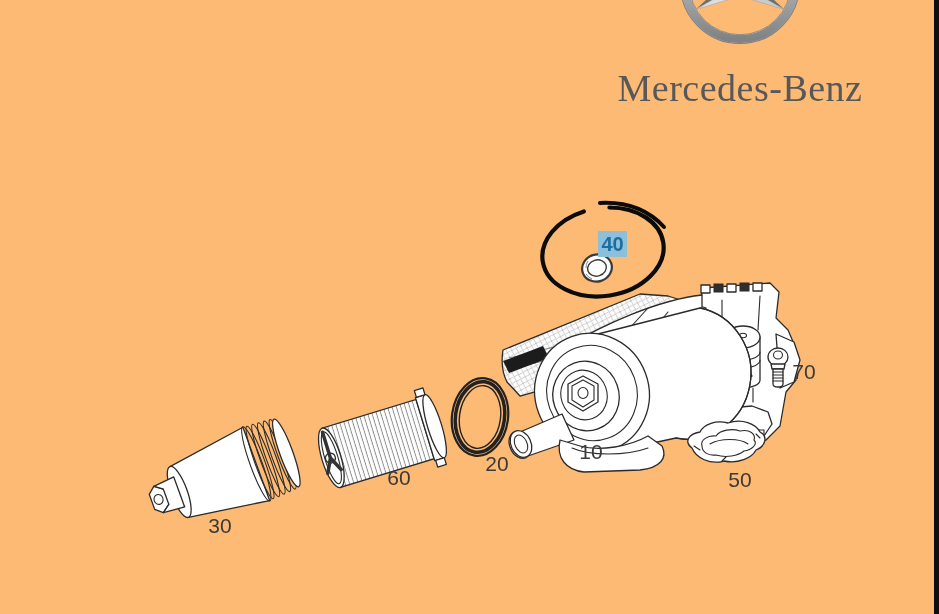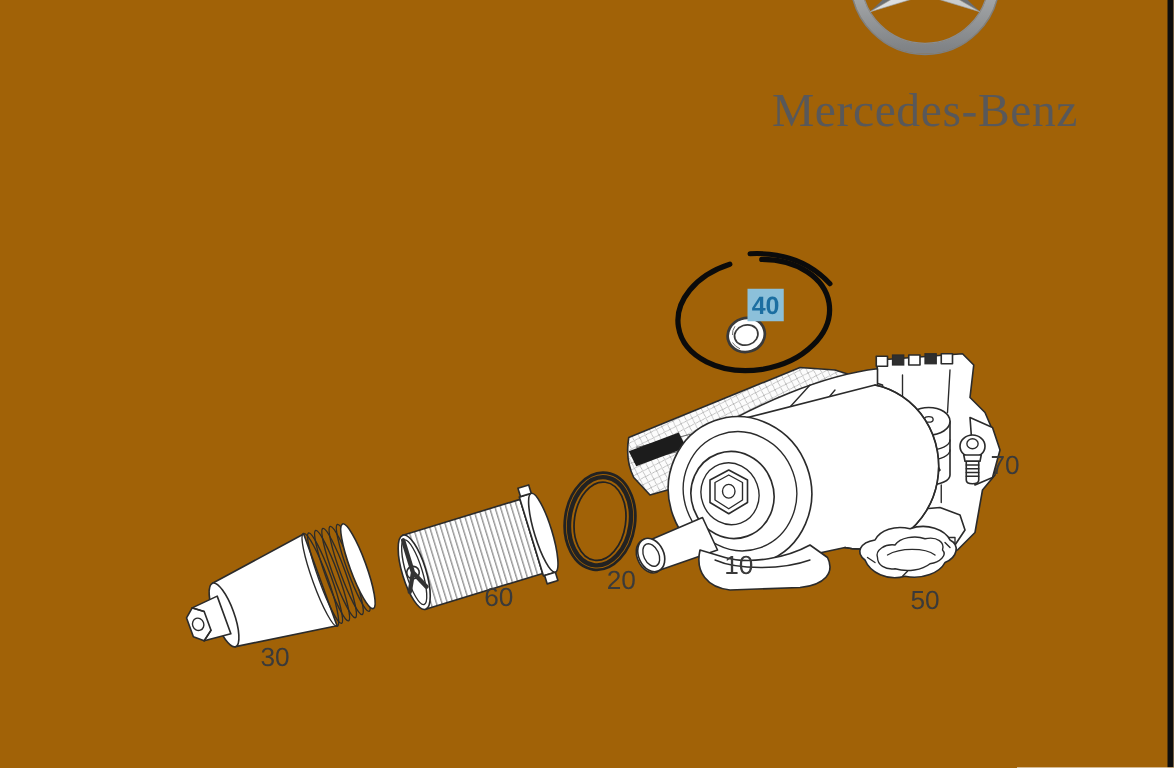--- a/index.html
+++ b/index.html
@@ -1,16 +1,16 @@
 <!DOCTYPE html>
 <html><head>
 <meta charset="utf-8">
 <style>
   html,body{margin:0;padding:0;background:#ffffff;}
-  .stage{position:relative;width:939px;height:614px;background:#a16207;overflow:hidden;
+  .stage{position:relative;width:939px;height:614px;background:#fdba74;overflow:hidden;
          font-family:"Liberation Sans",sans-serif;}
   .stage svg{display:block;position:absolute;left:0;top:0;}
   .brand-text{font-family:"Liberation Serif",serif;font-size:38px;letter-spacing:.5px;}
   .callout{font-family:"Liberation Sans",sans-serif;font-size:21px;fill:#3a3a3a;}
   .hl-label{font-family:"Liberation Sans",sans-serif;font-size:20px;font-weight:bold;}
   .ln{fill:#ffffff;stroke:#2b2b2b;stroke-width:1.3;stroke-linejoin:round;stroke-linecap:round;}
   .lnn{fill:none;stroke:#2b2b2b;stroke-width:1.1;stroke-linejoin:round;stroke-linecap:round;}
   .thin{fill:none;stroke:#5a5a5a;stroke-width:.7;}
 </style>
 </head>

